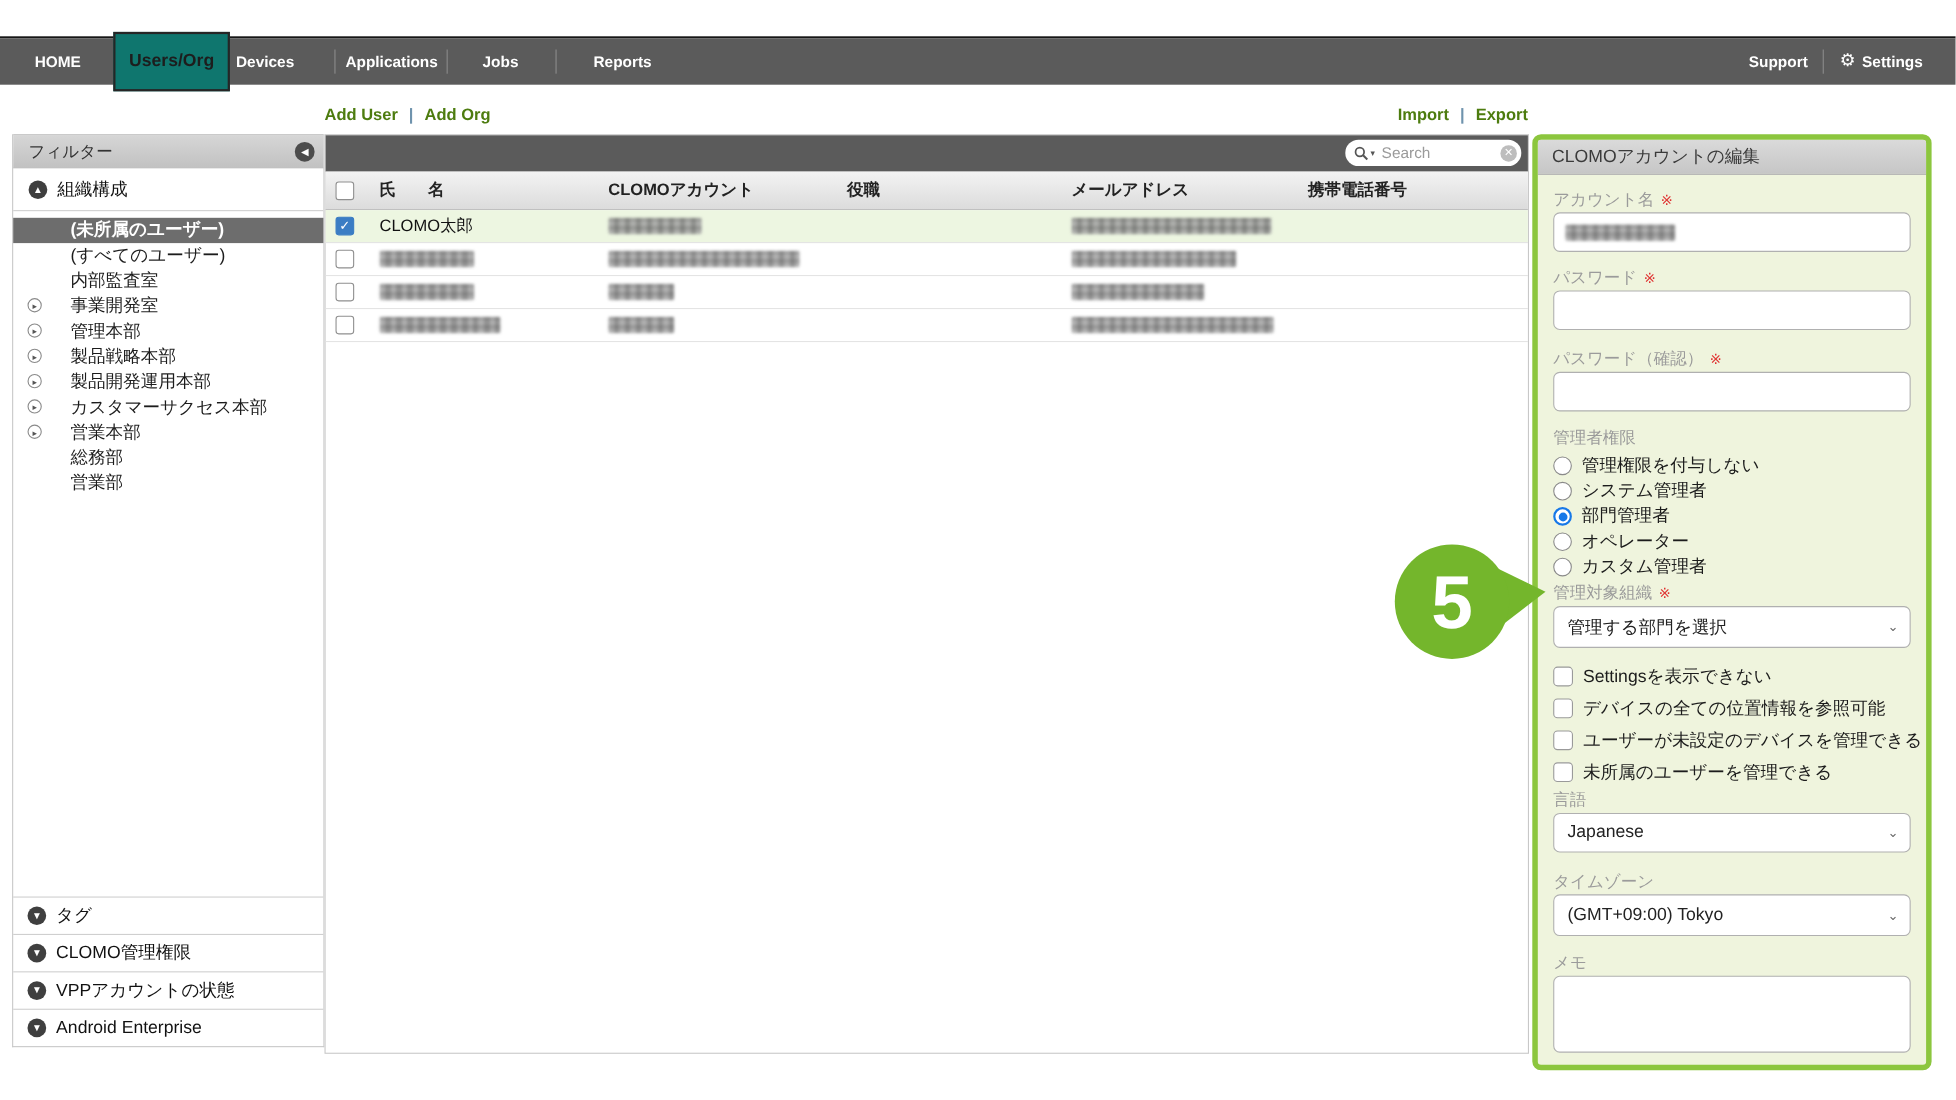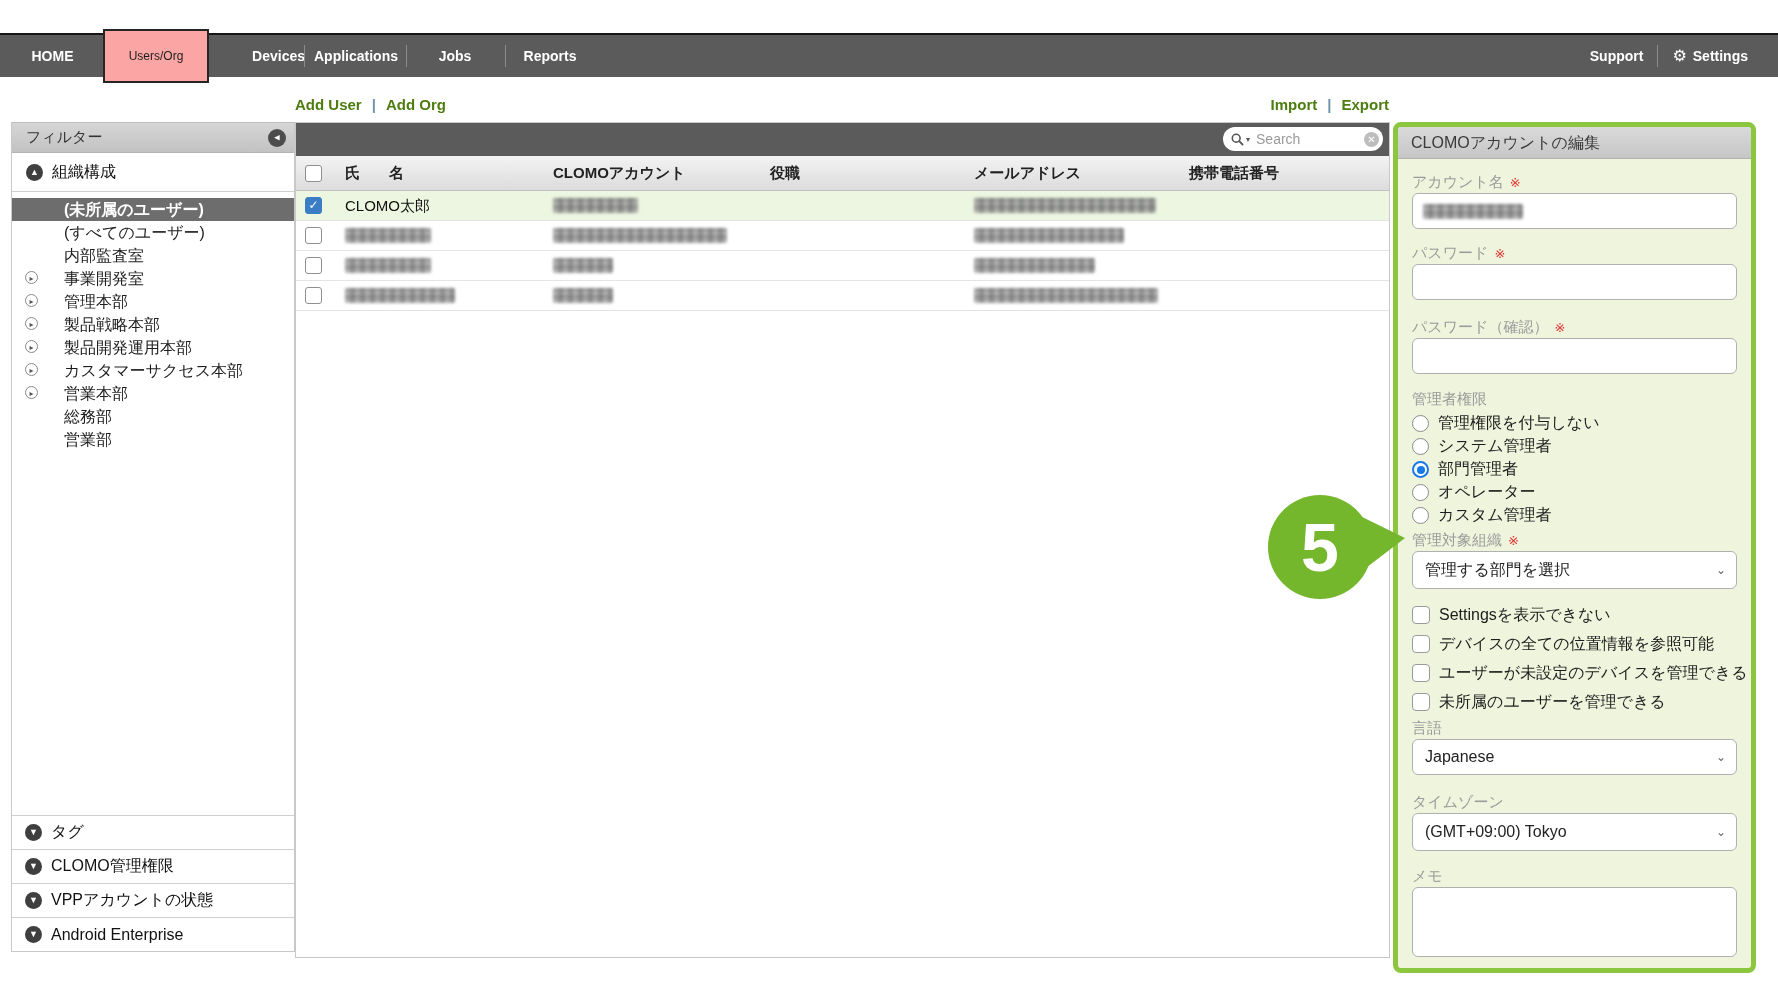--- a/index.html
+++ b/index.html
@@ -5,38 +5,38 @@
   html,body{margin:0;padding:0;background:#fff;}
   #app{position:relative;width:1778px;height:1000px;background:#fff;overflow:hidden;
        font-family:"Liberation Sans","DejaVu Sans",sans-serif;color:#222;}
 
   
   .top-line{position:absolute;left:0;top:33px;width:100%;height:2px;background:#161616;}
   .navbar{position:absolute;left:0;top:35px;width:100%;height:42px;background:#5b5b5b;}
   .nav-item{position:absolute;top:0;height:42px;line-height:42px;text-align:center;
             color:#fff;font-size:14px;font-weight:bold;cursor:pointer;}
   .nav-sep{position:absolute;top:10px;height:22px;width:1px;background:#8b8b8b;}
-  .nav-tab-active{position:absolute;top:-6px;height:50px;line-height:50px;background:#fca5a5;
+  .nav-tab-active{position:absolute;top:-6px;height:50px;line-height:50px;background:#0f766e;
             border:2px solid #262626;color:#1d1d1d;z-index:5;text-align:center;
-            font-size:12px;font-weight:normal;cursor:pointer;}
+            font-size:16px;font-weight:bold;cursor:pointer;}
   .nav-right{position:absolute;right:30px;top:0;height:42px;display:flex;align-items:center;gap:14px;}
   .nav-link{color:#fff;font-size:14px;font-weight:bold;cursor:pointer;display:flex;align-items:center;gap:6px;}
   .gear{font-size:16px;line-height:1;}
 
   
   .links{position:absolute;top:96px;display:flex;gap:10px;font-size:15px;font-weight:bold;}
   .blue-link{color:#4d7c0f;cursor:pointer;}
   .link-sep{color:#6f93ad;}
 
   
   .sidebar{position:absolute;left:11px;top:122px;width:284px;height:830px;background:#fff;
            border:1px solid #c8c8c8;border-top:none;box-sizing:border-box;}
   .filter-header{position:relative;height:31px;background:linear-gradient(#d6d6d6,#c2c2c2);
            border-top:1px solid #bdbdbd;border-bottom:1px solid #b5b5b5;
-           line-height:31px;padding-left:14px;font-size:15px;color:#333;box-sizing:border-box;font-family:Liberation Mono, monospace;}
+           line-height:31px;padding-left:14px;font-size:15px;color:#333;box-sizing:border-box;}
   .circle-btn{position:absolute;right:8px;top:6px;width:18px;height:18px;border-radius:50%;
            background:#4c4c4c;color:#fff;font-size:9px;line-height:18px;text-align:center;cursor:pointer;}
   .org-row{display:flex;align-items:center;gap:9px;padding:9px 0 8px 14px;font-size:16px;color:#111;cursor:pointer;}
   .sec-icon{width:17px;height:17px;border-radius:50%;background:#3f3f3f;color:#fff;
            font-size:9px;line-height:17px;text-align:center;flex:0 0 17px;}
   .tree-divider{height:1px;background:#cfcfcf;margin-bottom:6px;}
   .tree-item{position:relative;height:23px;line-height:23px;padding-left:52px;font-size:16px;
            color:#1c1c1c;white-space:nowrap;cursor:pointer;}
   .tree-item.sel{background:#6d6d6d;color:#fff;font-weight:bold;}
   .tw-icon{position:absolute;left:13px;top:4px;width:13px;height:13px;border-radius:50%;
@@ -106,24 +106,24 @@
 </head>
 <body>
 
 <div id="app">
 
   <div class="top-line"></div>
   <div class="navbar">
     <div id="nav-tabs">
         <div class="nav-item" style="left: 0px; width: 105px;">HOME</div>
         <div class="nav-tab-active" style="left: 103px; width: 102px;">Users/Org</div>
-        <div class="nav-item" style="left: 205px; width: 100px; text-align: right;">Devices</div>
+        <div class="nav-item" style="left: 191px; width: 100px;">Devices</div>
         <div class="nav-item" style="left: 306px; width: 100px;">Applications</div>
         <div class="nav-item" style="left: 410px; width: 90px;">Jobs</div>
-        <div class="nav-item" style="left: 500px; width: 100px;">Reports</div>
+        <div class="nav-item" style="left: 516px; width: 100px;">Reports</div>
         <div class="nav-sep" style="left: 304px;"></div>
         <div class="nav-sep" style="left: 406px;"></div>
         <div class="nav-sep" style="left: 505px;"></div>
       </div>
     <div class="nav-right">
       <span class="nav-link">Support</span>
       <span class="nav-sep" style="position:static;height:22px;"></span>
       <span class="nav-link">
         <span class="gear">⚙</span>
         <span>Settings</span>

